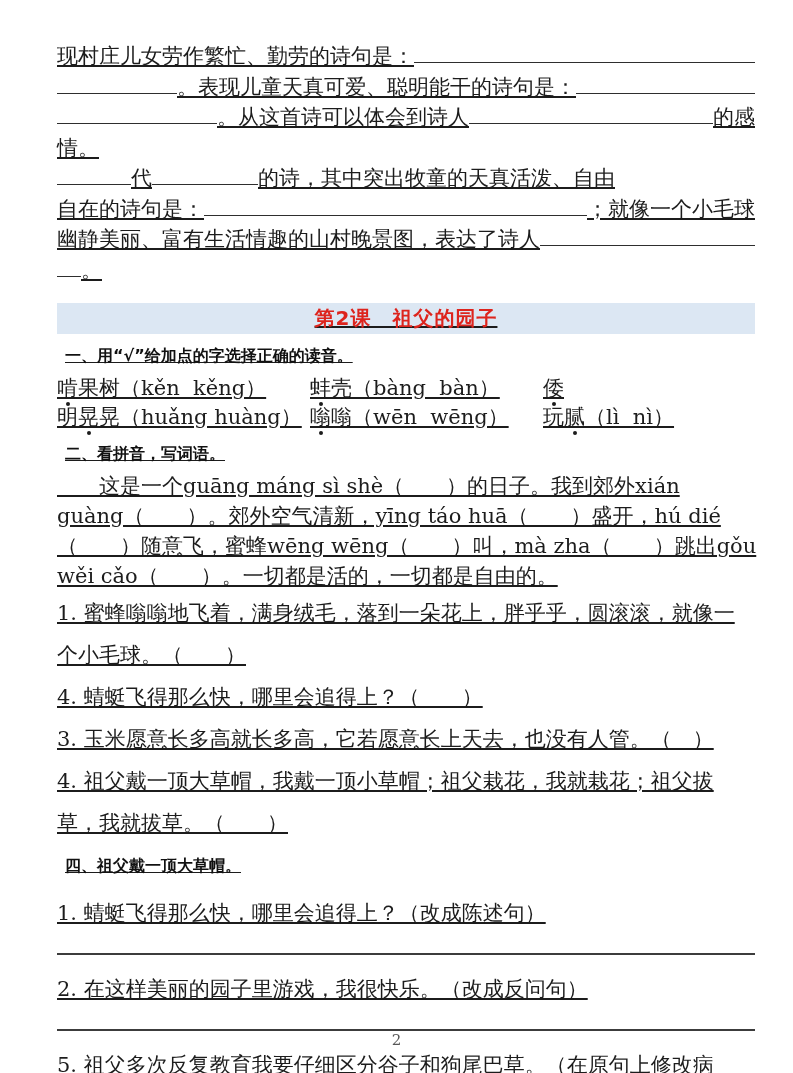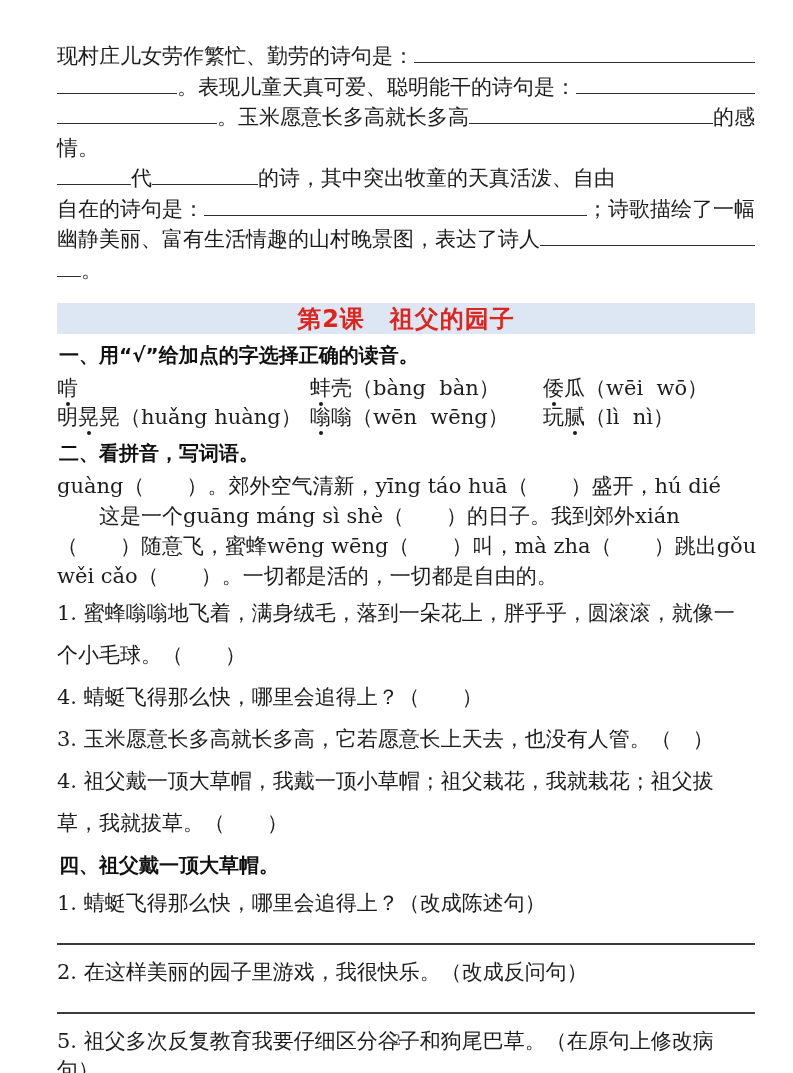--- a/index.html
+++ b/index.html
@@ -6,57 +6,58 @@
   .page{
     position:relative;
     width:793px;height:1073px;
     box-sizing:border-box;
     padding:42px 38px 8px 57px;
     background:#ffffff;
     overflow:hidden;
     font-family:"DejaVu Serif","Liberation Serif",serif;
     color:#1c1c1c;
     font-size:21px;
+    text-decoration:underline;
   }
   
   .line{display:flex;align-items:baseline;height:30.5px;min-width:0;}
   .txt{white-space:pre;flex:0 0 auto;}
   .blank{display:inline-block;height:20px;border-bottom:1.6px solid #2e2e2e;flex:0 0 auto;}
   .blank.fill{flex:1 1 40px;}
   
   .dotted{position:relative;}
   .dotted::after{
     content:"";position:absolute;left:50%;bottom:-4px;transform:translateX(-50%);
     width:4px;height:4px;border-radius:50%;background:#1c1c1c;
   }
   
   .lesson-bar{
     margin:17px 0 7px 0;height:31px;
     display:flex;align-items:center;justify-content:center;
   }
   .lesson-title{
     margin:0;font-family:"DejaVu Sans","Liberation Sans",sans-serif;
-    font-weight:bold;font-size:24px;letter-spacing:1px;
+    font-weight:bold;font-size:20px;letter-spacing:1px;
   }
   
   .sec-heading{
-    margin:8px 0 5px 2px;
+    margin:8px 0 5px 8px;
     font-family:"DejaVu Sans","Liberation Sans",sans-serif;
-    font-weight:bold;font-size:20px;color:#111;line-height:27px;
+    font-weight:bold;font-size:16px;color:#111;line-height:27px;
   }
   
   .word-grid{display:grid;grid-template-columns:253px 233px 1fr;margin:4px 0 2px 0;}
   .word-grid .cell{height:29px;}
   
   .pinyin-para .line{height:30px;}
   
   .q-item{line-height:42px;white-space:pre-wrap;}
   
   .answer-line{border-bottom:2px solid #3c3c3c;margin:25px 0 13px 0;height:0;}
-  .sec4 .q-item{line-height:29px;margin-top:10px;}
+  .sec4 .q-item{line-height:29px;margin-top:20px;}
   
   .page-number{
     position:absolute;left:0;right:0;bottom:24px;text-align:center;
     font-size:15px;color:#555;font-family:"DejaVu Serif","Liberation Serif",serif;
   }
 </style>
 </head>
 <body>
 
 <div class="page">
@@ -66,88 +67,88 @@
         <span class="txt">现村庄儿女劳作繁忙、勤劳的诗句是：</span>
         <span class="blank fill"></span>
       </div>
       <div class="line">
         <span class="blank" style="width: 120px;"></span>
         <span class="txt">。表现儿童天真可爱、聪明能干的诗句是：</span>
         <span class="blank fill"></span>
       </div>
       <div class="line">
         <span class="blank" style="width: 160px;"></span>
-        <span class="txt">。玉米愿意长多高就长多高</span>
+        <span class="txt">。从这首诗可以体会到诗人</span>
         <span class="blank fill"></span>
         <span class="txt">的感</span>
       </div>
       <div class="line">
         <span class="txt">情。</span>
       </div>
       <div class="line">
         <span class="blank" style="width: 74px;"></span>
         <span class="txt">代</span>
         <span class="blank" style="width: 106px;"></span>
         <span class="txt">的诗，其中突出牧童的天真活泼、自由</span>
       </div>
       <div class="line">
         <span class="txt">自在的诗句是：</span>
         <span class="blank fill"></span>
-        <span class="txt">；诗歌描绘了一幅</span>
+        <span class="txt">；就像一个小毛球</span>
       </div>
       <div class="line">
         <span class="txt">幽静美丽、富有生活情趣的山村晚景图，表达了诗人</span>
         <span class="blank fill"></span>
       </div>
       <div class="line">
         <span class="blank" style="width: 24px;"></span>
         <span class="txt">。</span>
       </div>
     </section>
 
   <div class="lesson-bar" style="background: rgb(220, 231, 243);">
     <h1 class="lesson-title" style="color: rgb(221, 36, 29);">第2课　祖父的园子</h1>
   </div>
 
   <h2 class="sec-heading">一、用“√”给加点的字选择正确的读音。</h2>
   <div class="word-grid">
       <div class="line cell">
         <span class="txt dotted">啃</span>
+        <span class="txt">果树（kěn  kěng）</span>
       </div>
       <div class="line cell">
         <span class="txt dotted">蚌</span>
         <span class="txt">壳（bàng  bàn）</span>
       </div>
       <div class="line cell">
         <span class="txt dotted">倭</span>
-        <span class="txt">瓜（wēi  wō）</span>
       </div>
       <div class="line cell">
         <span class="txt">明</span>
         <span class="txt dotted">晃</span>
         <span class="txt">晃（huǎng huàng）</span>
       </div>
       <div class="line cell">
         <span class="txt dotted">嗡</span>
         <span class="txt">嗡（wēn  wēng）</span>
       </div>
       <div class="line cell">
         <span class="txt">玩</span>
         <span class="txt dotted">腻</span>
         <span class="txt">（lì  nì）</span>
       </div>
     </div>
 
   <h2 class="sec-heading">二、看拼音，写词语。</h2>
   <div class="pinyin-para">
       <div class="line">
-        <span class="txt">guàng（　　）。郊外空气清新，yīng táo huā（　　）盛开，hú dié</span>
+        <span class="txt">　　这是一个guāng máng sì shè（　　）的日子。我到郊外xián</span>
       </div>
       <div class="line">
-        <span class="txt">　　这是一个guāng máng sì shè（　　）的日子。我到郊外xián</span>
+        <span class="txt">guàng（　　）。郊外空气清新，yīng táo huā（　　）盛开，hú dié</span>
       </div>
       <div class="line">
         <span class="txt">（　　）随意飞，蜜蜂wēng wēng（　　）叫，mà zha（　　）跳出gǒu</span>
       </div>
       <div class="line">
         <span class="txt">wěi cǎo（　　）。一切都是活的，一切都是自由的。</span>
       </div>
     </div>
 
   <div class="sec3">

